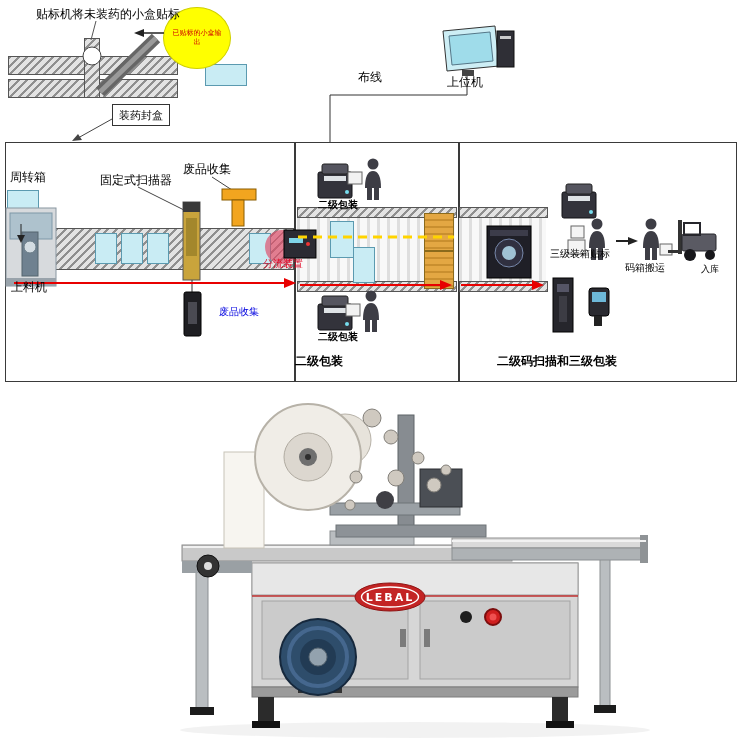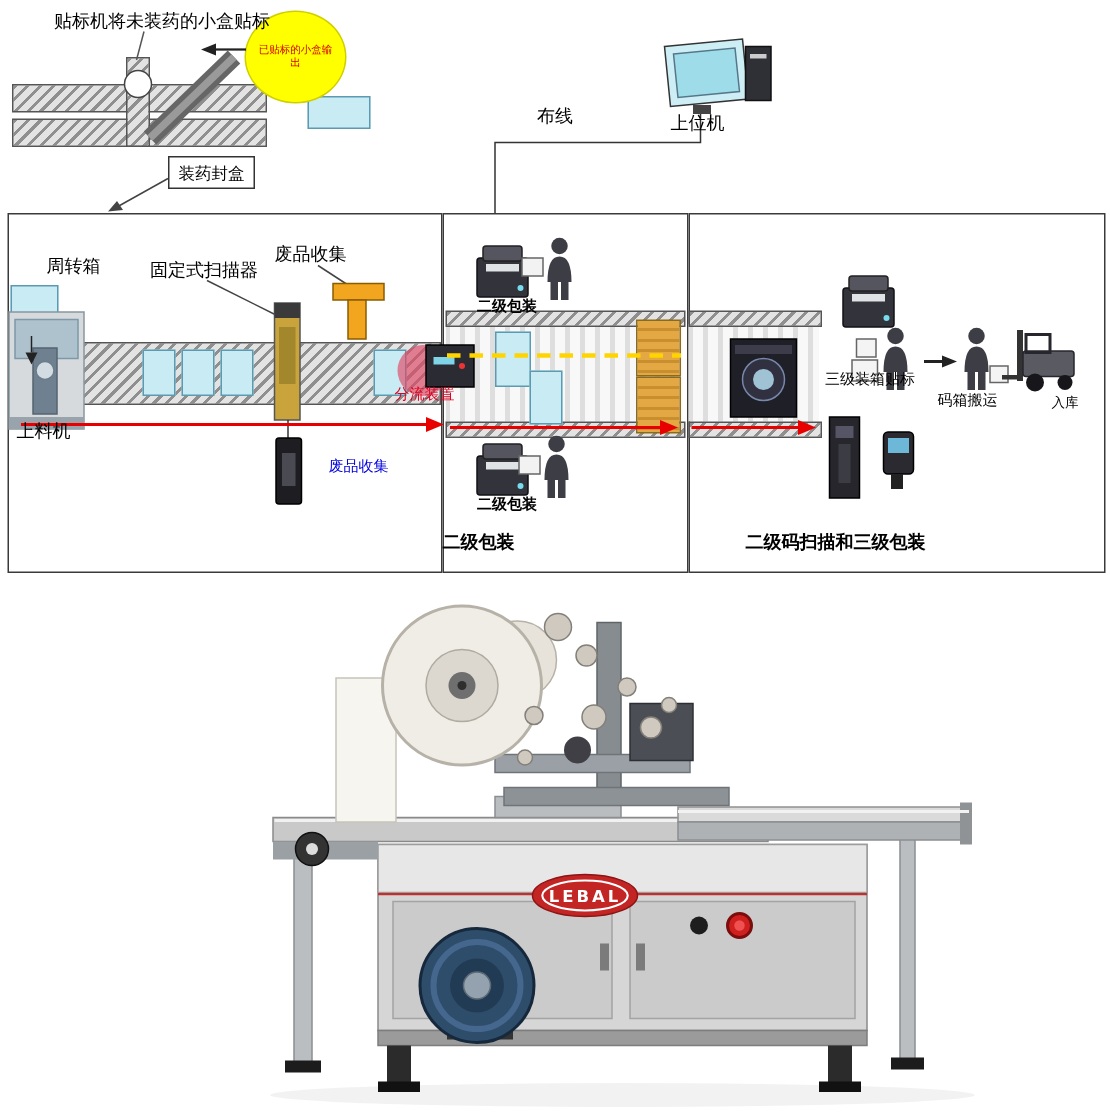--- a/index.html
+++ b/index.html
@@ -205,21 +205,21 @@
       <rect x="592" y="292" width="14" height="10" fill="#6db8d8"></rect>
       <rect x="594" y="316" width="8" height="10" fill="#222"></rect>
     </g>
   </svg>
 
   <div class="lbl" style="left:36px;top:8px;">贴标机将未装药的小盒贴标</div>
   <div class="boxlabel" style="left:112px;top:104px;width:56px;height:20px;">装药封盒</div>
   <div class="lbl" style="left:358px;top:71px;">布线</div>
   <div class="lbl" style="left:447px;top:76px;">上位机</div>
 
-  <div class="lbl" style="left:10px;top:171px;margin-left:21px;">周转箱</div>
+  <div class="lbl" style="left:10px;top:171px;">周转箱</div>
   <div class="lbl" style="left:100px;top:174px;">固定式扫描器</div>
   <div class="lbl" style="left:183px;top:163px;">废品收集</div>
   <div class="lbl" style="left:11px;top:281px;">上料机</div>
   <div class="lbl small red" style="left:263px;top:258px;">分流装置</div>
   <div class="lbl small blue" style="left:219px;top:306px;">废品收集</div>
 
   <div class="lbl small center" style="left:318px;top:199px;width:72px;">二级包装</div>
   <div class="lbl small center" style="left:318px;top:331px;width:72px;">二级包装</div>
   <div class="lbl center" style="left:295px;top:355px;width:162px;">二级包装</div>
 

